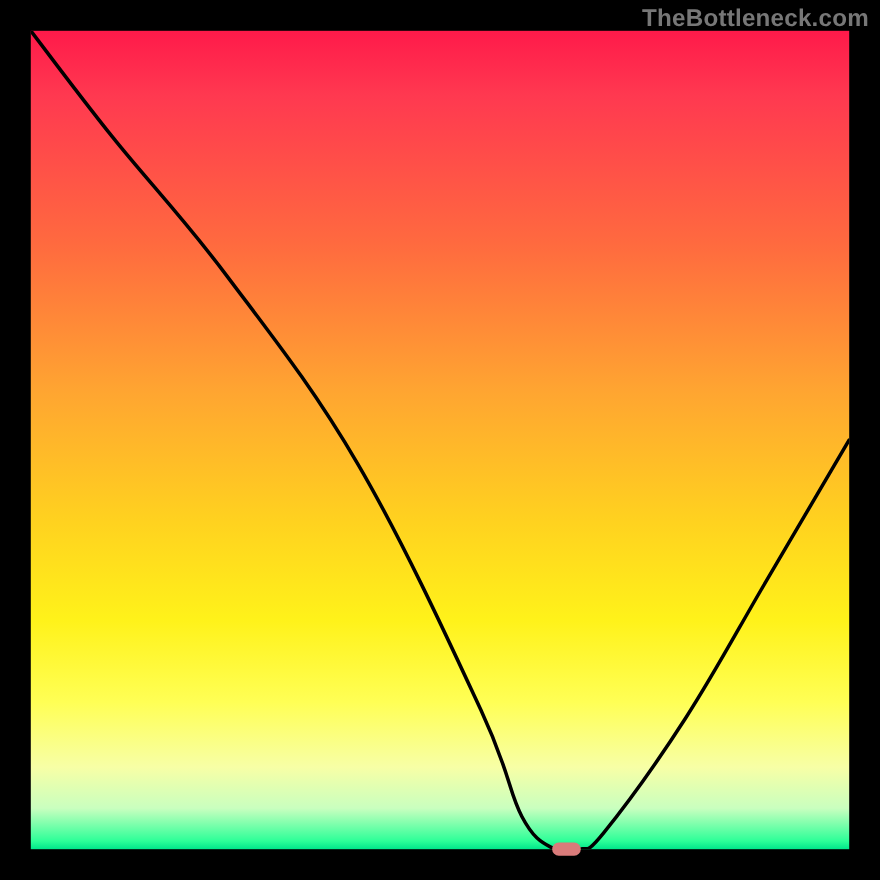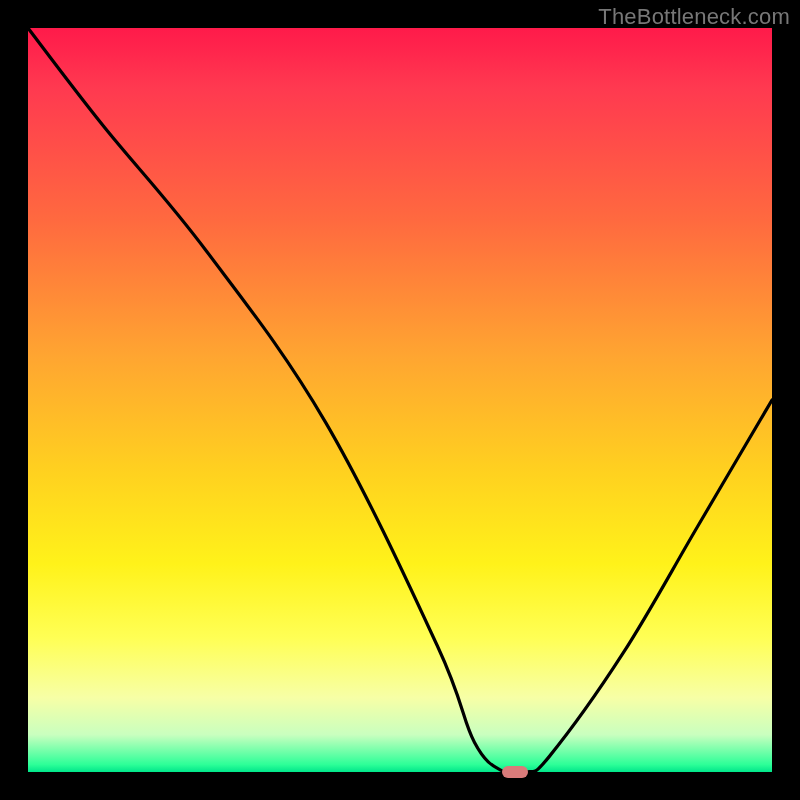--- a/index.html
+++ b/index.html
@@ -16,21 +16,21 @@
     width: 800px;
     height: 800px;
     background: #000;
   }
   .watermark {
     position: absolute;
     top: 4px;
     right: 10px;
     color: #777;
     font-size: 22px;
-    font-weight: 400;
+    font-weight: 700;
     z-index: 10;
     letter-spacing: 0.2px;
   }
   .plot-area {
     position: absolute;
     left: 28px;
     top: 28px;
     width: 744px;
     height: 744px;
     background: linear-gradient(to bottom,

